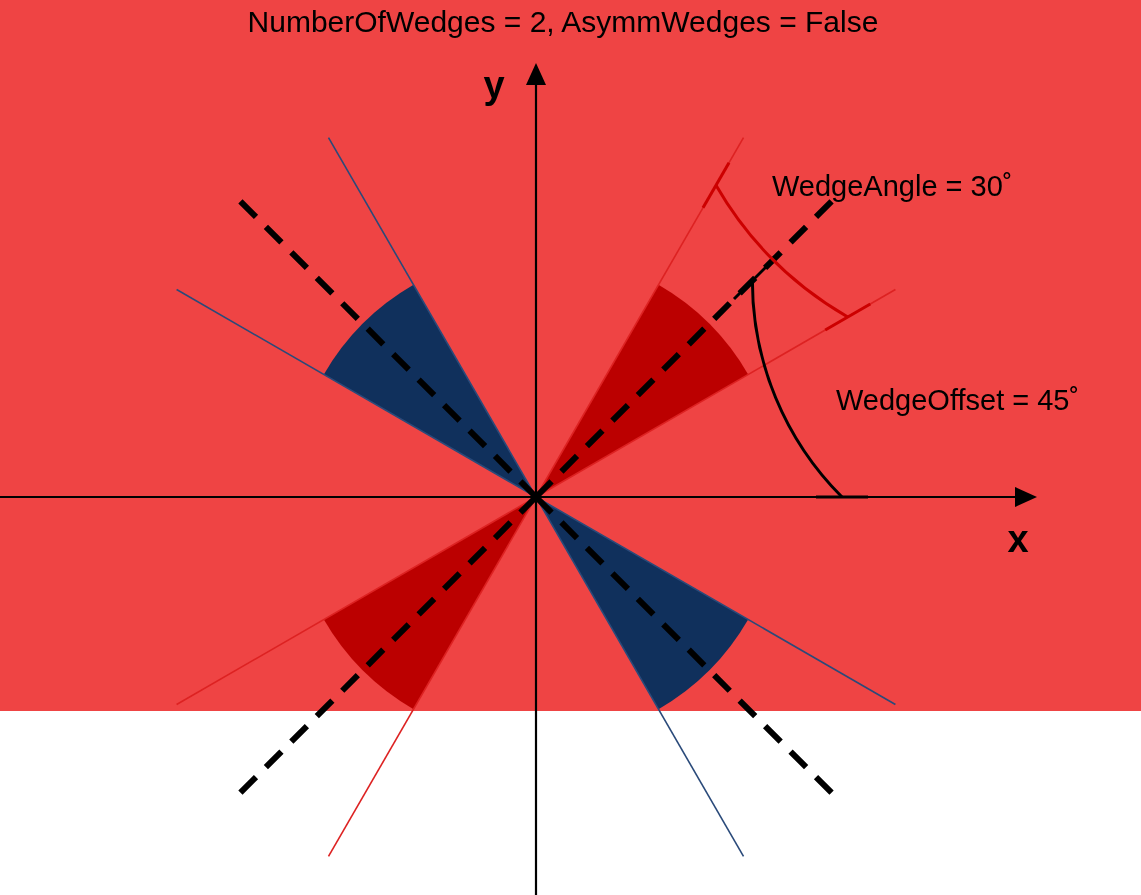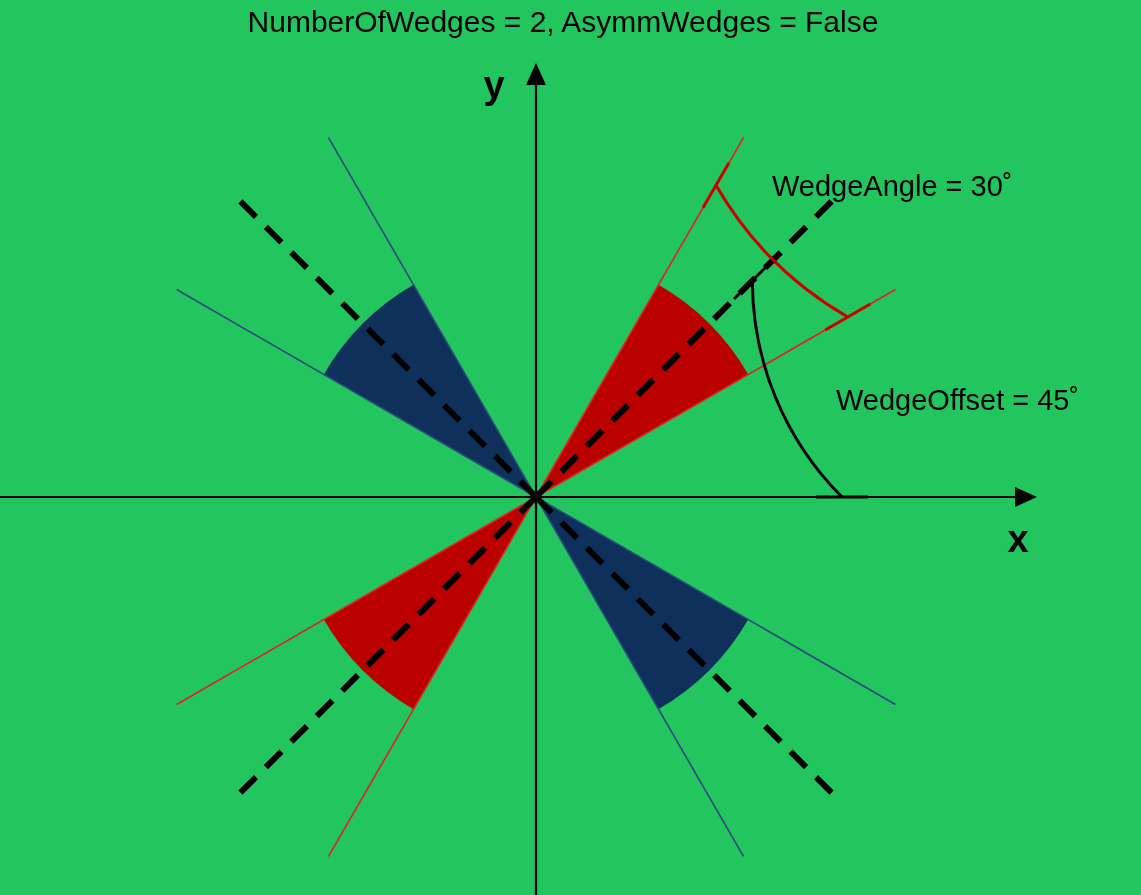--- a/index.html
+++ b/index.html
@@ -9,22 +9,22 @@
   }
   body {
     width: 1141px;
     height: 895px;
     font-family: "Liberation Sans", sans-serif;
     overflow: hidden;
   }
   #diagram-root {
     position: relative;
     width: 1141px;
-    height: 895px;
-    background: #22c55e;
+    height: 711px;
+    background: #ef4444;
   }
   svg.canvas {
     position: absolute;
     left: 0;
     top: 0;
     width: 1141px;
     height: 895px;
     display: block;
   }
   text.title-text {

